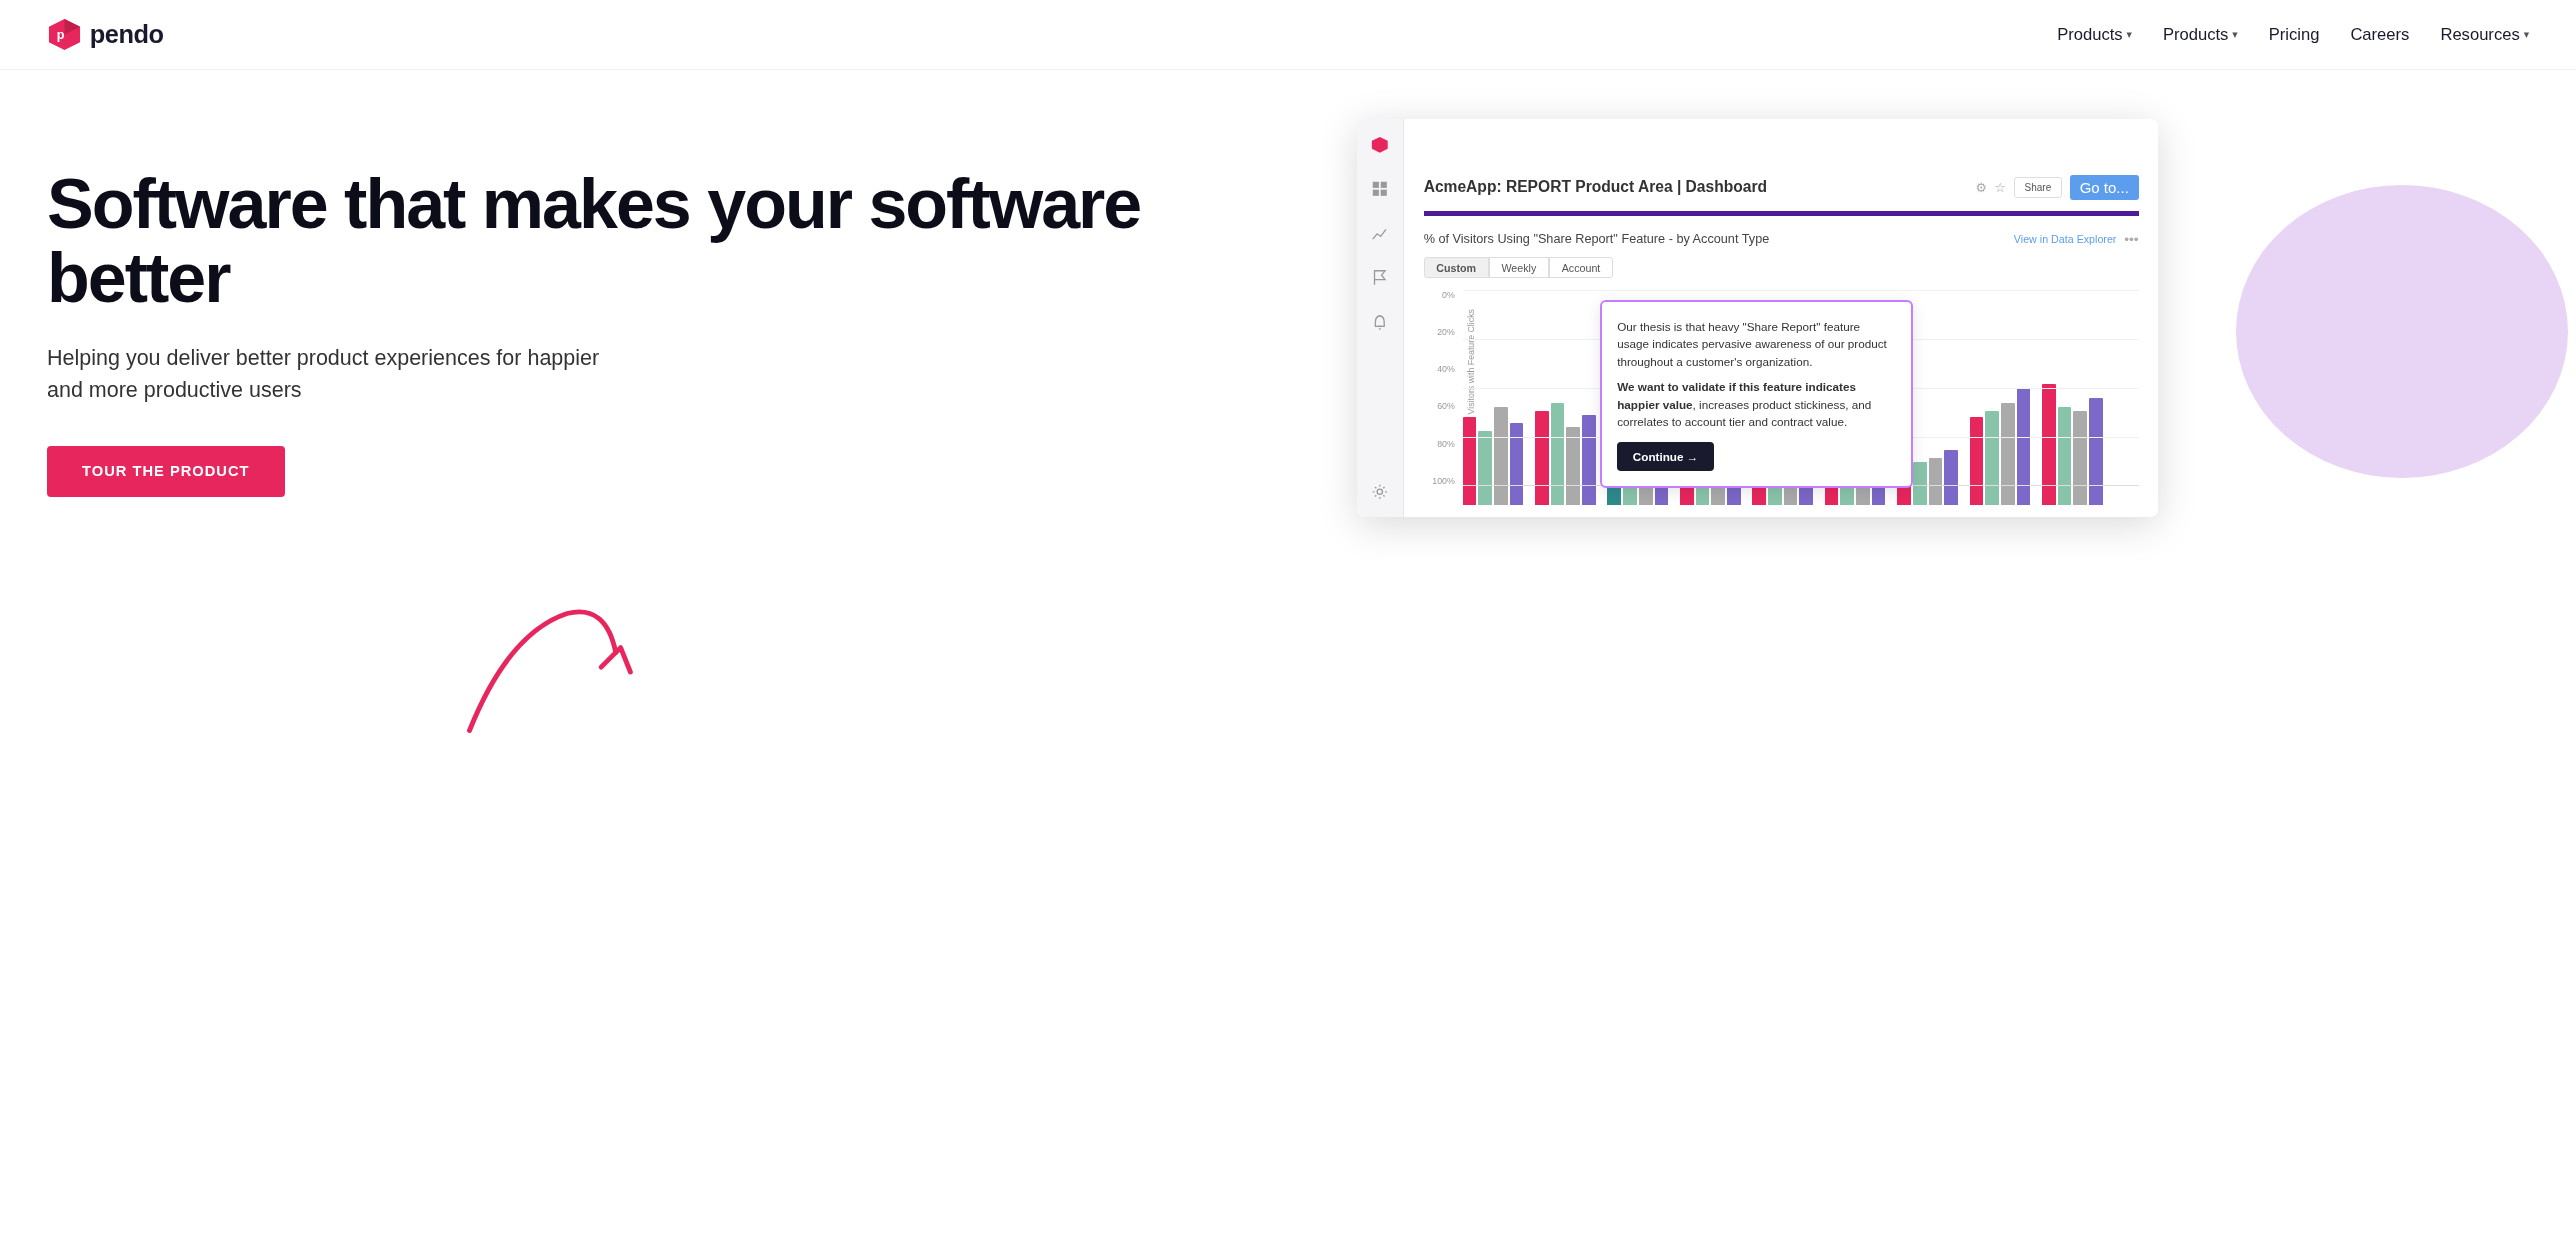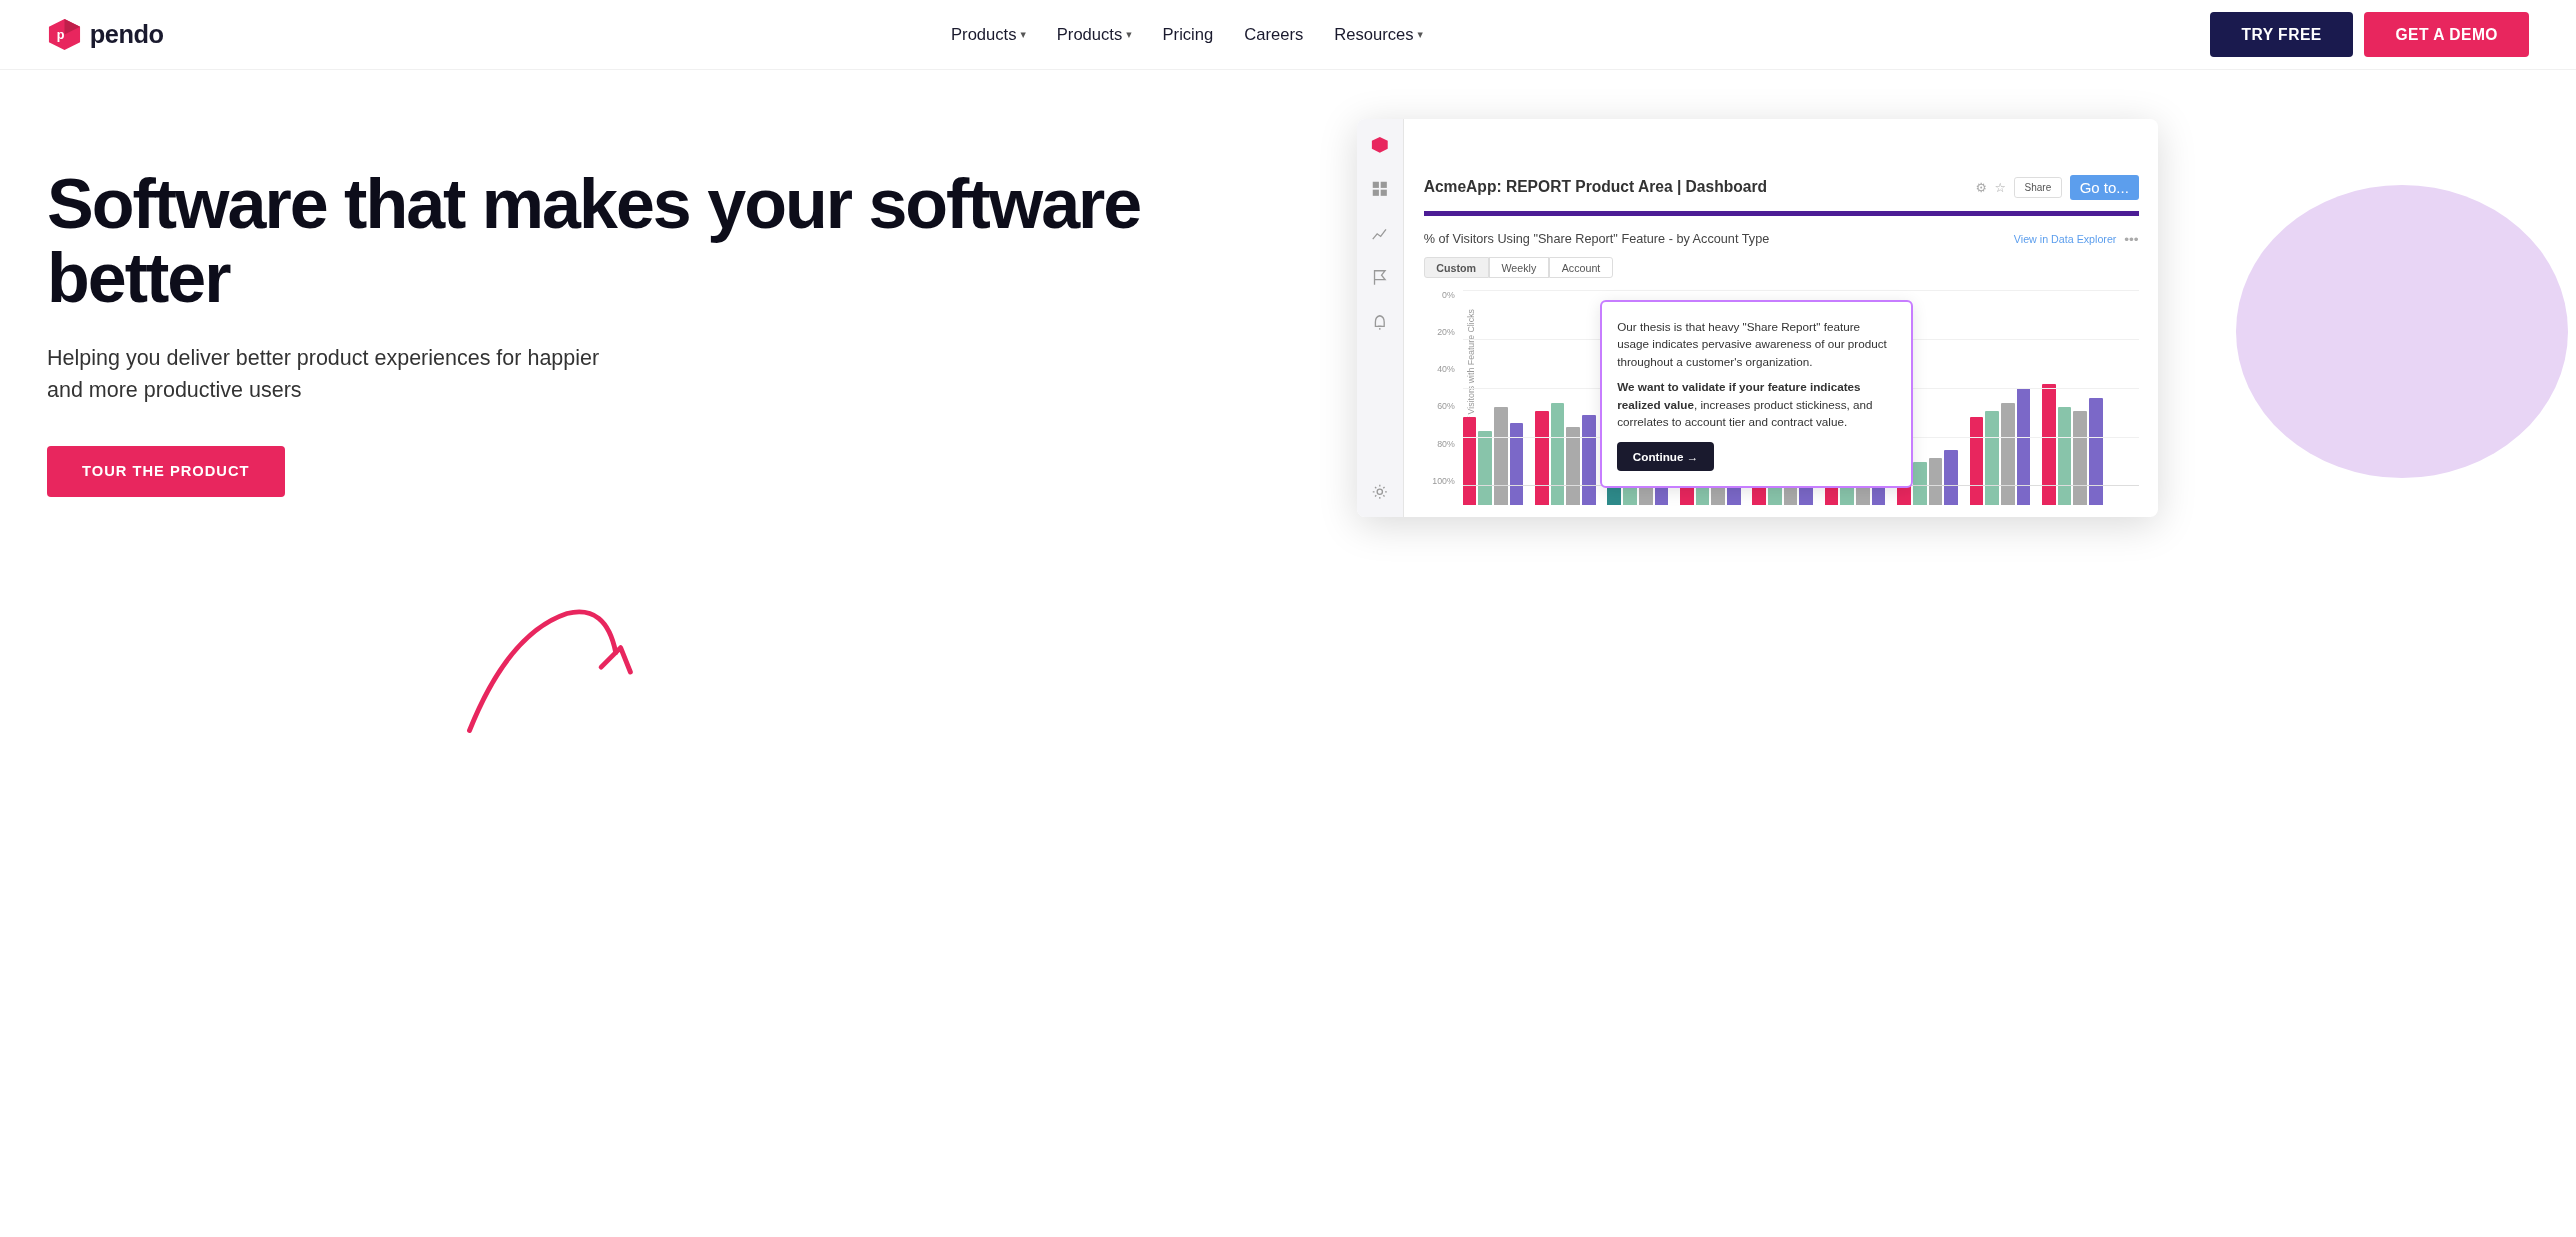--- a/index.html
+++ b/index.html
@@ -216,24 +216,20 @@
     </a>
     <a class="nav-link">
       <span>Careers</span>
     </a>
     <a class="nav-link">
       <span>Resources</span>
       <span class="chevron">▾</span>
     </a>
   </div>
 
-  <div class="nav-ctas">
-    <button class="btn-try-free">TRY FREE</button>
-    <button class="btn-get-demo">GET A DEMO</button>
-  </div>
 </nav>
 
 <section class="hero">
 
   <div class="hero-left">
     <h1 class="hero-title">Software that makes your software better</h1>
     <p class="hero-subtitle">Helping you deliver better product experiences for happier and more productive users</p>
     <button class="btn-tour">TOUR THE PRODUCT</button>
   </div>
 
@@ -399,21 +395,21 @@
               <div class="bar-group">
                 <div class="bar" style="height:121px;background:#e8265e"></div>
                 <div class="bar" style="height:98px;background:#88c4aa"></div>
                 <div class="bar" style="height:94px;background:#aaaaaa"></div>
                 <div class="bar" style="height:107px;background:#7b68c8"></div>
               </div>
             </div>
 
             <div class="dash-tooltip">
               <p>Our thesis is that heavy "Share Report" feature usage indicates pervasive awareness of our product throughout a customer's organization.</p>
-              <p><strong>We want to validate if your feature indicates realized value</strong>, increases product stickiness, and correlates to account tier and contract value.</p>
+              <p><strong>We want to validate if this feature indicates happier value</strong>, increases product stickiness, and correlates to account tier and contract value.</p>
               <button class="dash-tooltip-btn">Continue →</button>
             </div>
           </div>
         </div>
       </div>
     </div>
   </div>
 </section>
 
 

